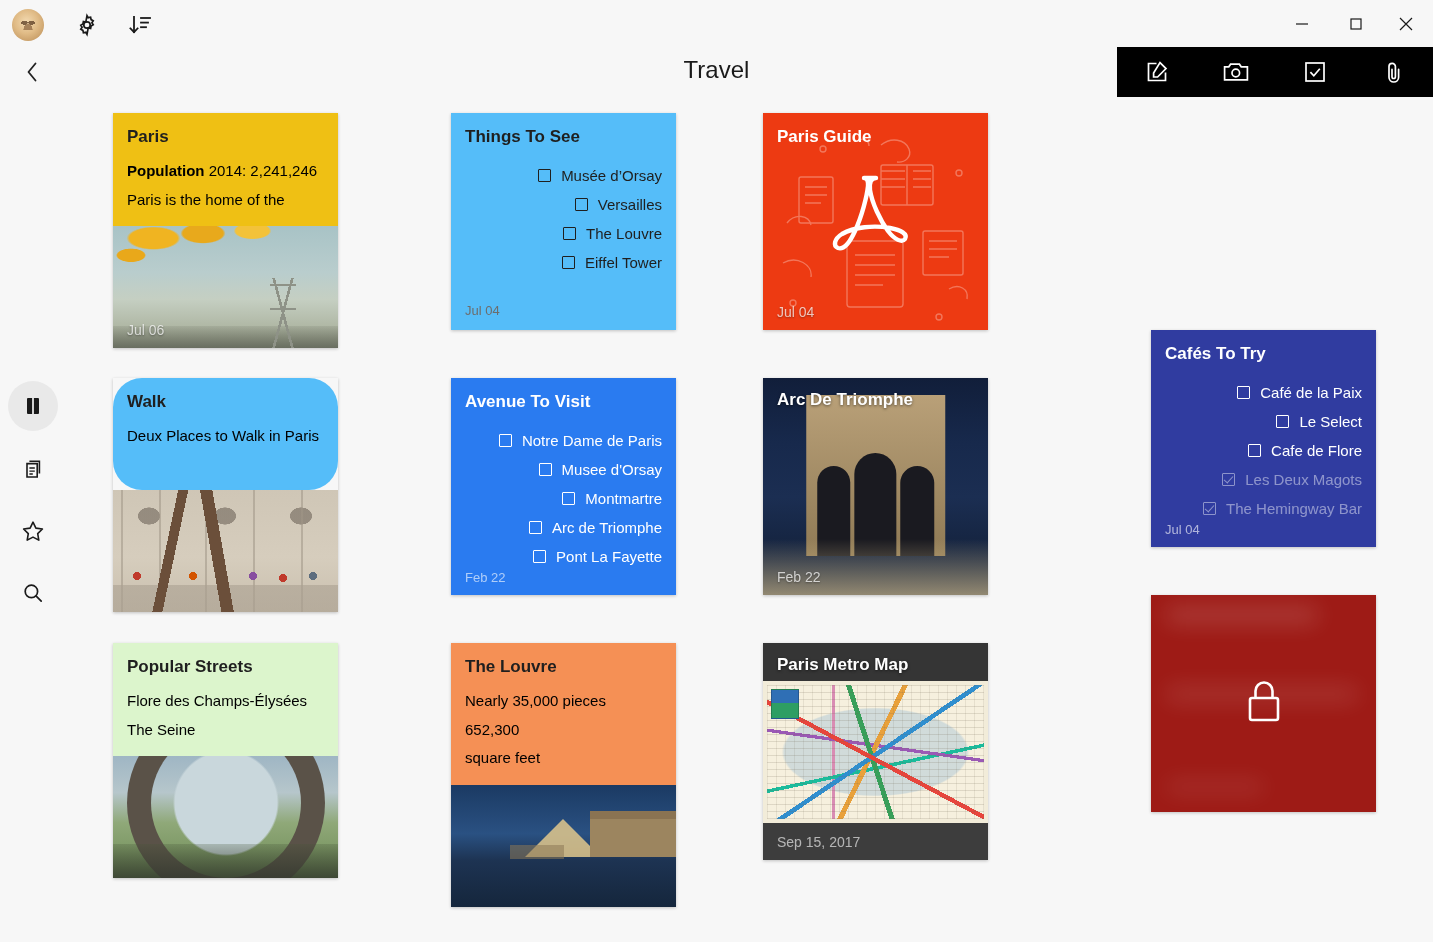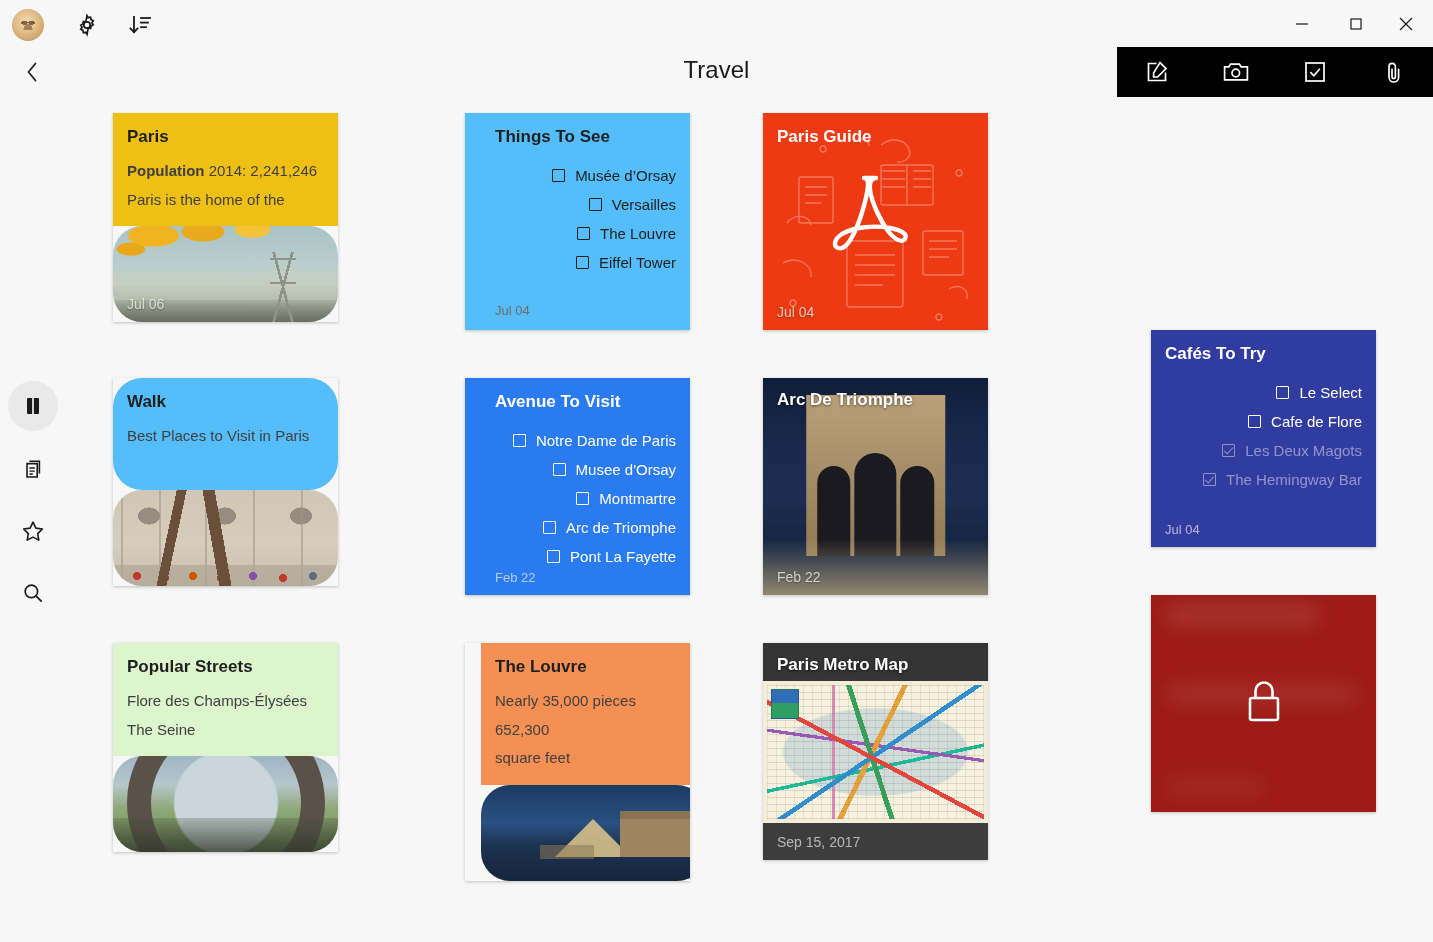--- a/index.html
+++ b/index.html
@@ -83,31 +83,31 @@
   .row1 { top: 0; }
   .row2 { top: 265px; }
   .row3 { top: 530px; }
 
   .card {
     position: absolute; width: 225px;
     box-shadow: 0 1px 3px rgba(0,0,0,.22);
     overflow: hidden; cursor: pointer;
   }
   .c1 { left: 0px; }
-  .c2 { left: 352px; padding-left: 16px; }
+  .c2 { left: 338px; }
   .c3 { left: 650px; }
   .c4 { left: 1038px; }
 
   .card-head { padding: 14px 14px 12px 14px; }
   .card-title { font-size: 17px; font-weight: bold; margin-bottom: 10px; line-height: 1.2; }
   .card-line { font-size: 15px; line-height: 1.9; }
   .card-line b { font-weight: bold; }
 
   .dark-text { color: #1f1f1f; }
-  .dark-text .card-line { color: #404040; }
+  .dark-text .card-line { color: #000000; }
   .light-text { color: #ffffff; }
 
   
   .clist { padding: 0 14px 0 14px; }
   .citem { display: flex; align-items: center; gap: 10px; height: 29px; font-size: 15px; justify-content: flex-end; }
   .cbox {
     width: 13px; height: 13px; flex: 0 0 13px;
     border: 1.6px solid currentColor; border-radius: 1px;
     position: relative;
   }
@@ -120,21 +120,21 @@
 
   .card-date { font-size: 13px; padding: 0 14px; }
   .date-dark { color: #6d6d6d; }
   .date-light { color: rgba(255,255,255,.62); }
   .date-onimg {
     position: absolute; left: 14px; bottom: 10px; font-size: 14px;
     color: rgba(255,255,255,.72); text-shadow: 0 1px 2px rgba(0,0,0,.35);
   }
 
   
-  .card-img { position: relative; width: 225px; height: 96px; overflow: hidden; border-radius: 29px; }
+  .card-img { position: relative; width: 225px; height: 122px; overflow: hidden; }
 
   
   .img-eiffel {
     background:
       radial-gradient(ellipse 60px 26px at 18% 10%, #f0b421 0 40%, transparent 45%),
       radial-gradient(ellipse 48px 22px at 40% 6%, #e8a91c 0 42%, transparent 47%),
       radial-gradient(ellipse 40px 18px at 62% 4%, #f3c23a 0 42%, transparent 47%),
       radial-gradient(ellipse 30px 14px at 8% 24%, #e9a81a 0 45%, transparent 50%),
       linear-gradient(#a8c3c6 0%, #b9cdcd 38%, #c5cfc2 60%, #9fa58e 100%);
   }
@@ -461,20 +461,24 @@
       <div class="date-onimg" style="z-index:3;">Jul 04</div>
     </div>
 
     <div class="card c4 light-text" style="background:#303ca0;height:217px;">
       <div class="card-head" style="padding-bottom:4px;">
         <div class="card-title">Cafés To Try</div>
       </div>
       <div class="clist">
         <div class="citem">
             <span class="cbox"></span>
+            <span>Café de la Paix</span>
+          </div>
+        <div class="citem">
+            <span class="cbox"></span>
             <span>Le Select</span>
           </div>
         <div class="citem">
             <span class="cbox"></span>
             <span>Cafe de Flore</span>
           </div>
         <div class="citem done">
             <span class="cbox checked"></span>
             <span>Les Deux Magots</span>
           </div>
@@ -485,21 +489,21 @@
       </div>
       <div class="card-date date-light" style="position:absolute;bottom:10px;">Jul 04</div>
     </div>
   </div>
 
   <div class="row row2">
 
     <div class="card c1">
       <div class="card-head dark-text" style="background:#55bdf9;height:112px;border-radius:29px;">
         <div class="card-title">Walk</div>
-        <div class="card-line">Best Places to Visit in Paris</div>
+        <div class="card-line">Deux Places to Walk in Paris</div>
       </div>
       <div class="card-img img-street"></div>
     </div>
 
     <div class="card c2 light-text" style="background:#2a7bf0;height:217px;">
       <div class="card-head" style="padding-bottom:4px;">
         <div class="card-title">Avenue To Visit</div>
       </div>
       <div class="clist">
         <div class="citem">

